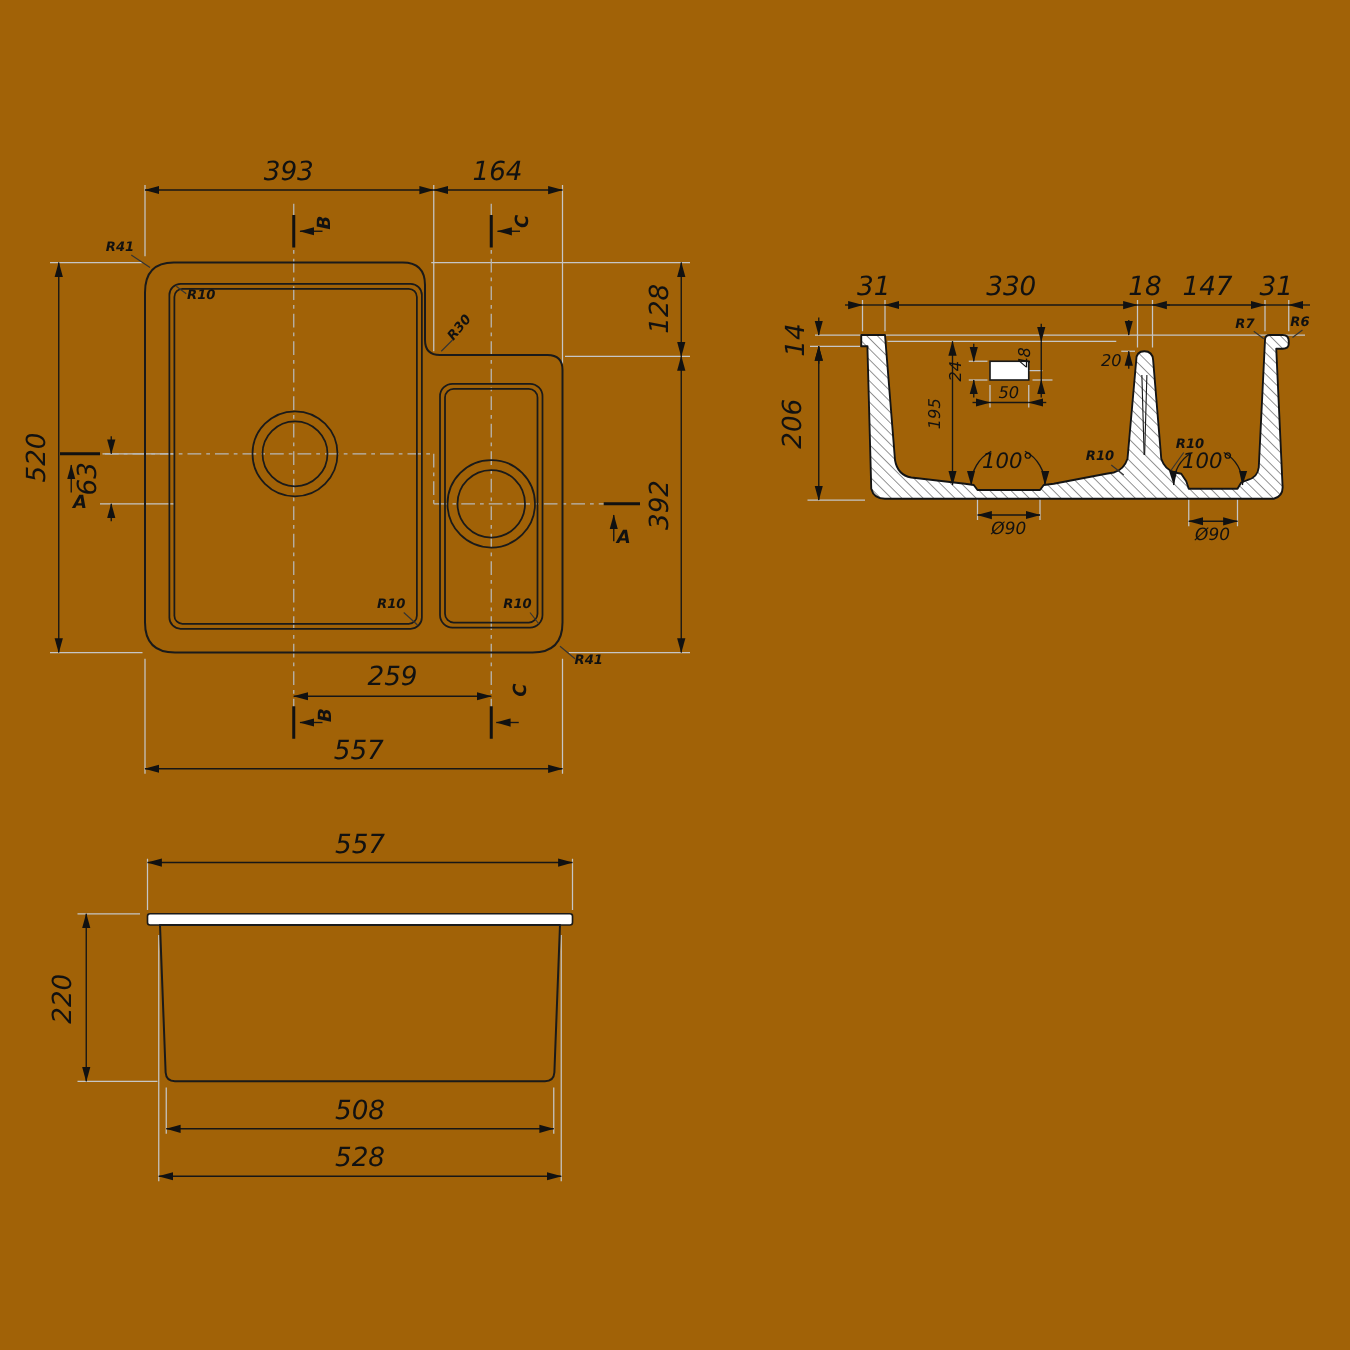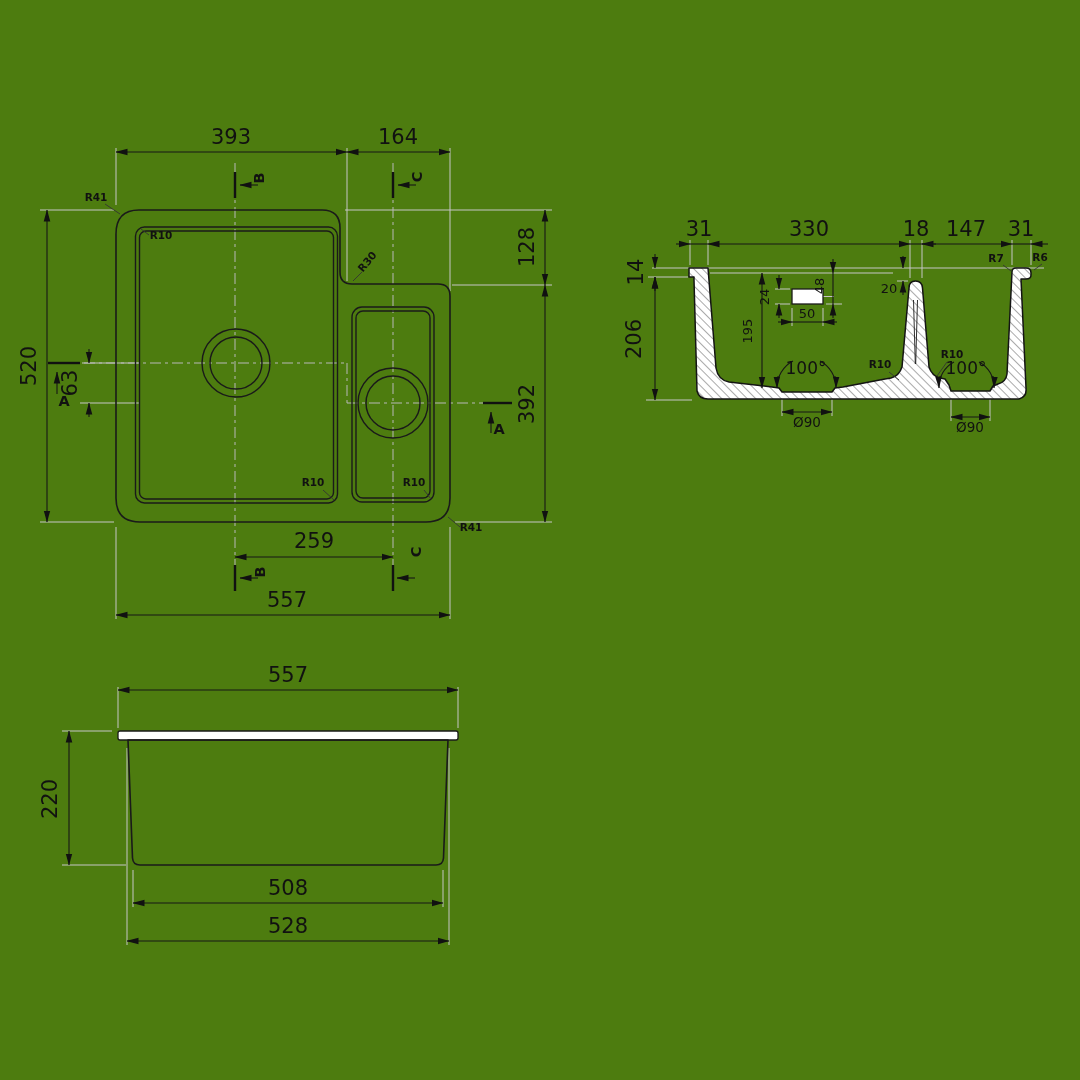--- a/index.html
+++ b/index.html
@@ -1,16 +1,16 @@
 <!DOCTYPE html>
 <html><head>
 <meta charset="utf-8">
 <style>
   html,body{margin:0;padding:0;background:#ffffff;}
-  #stage{position:relative;width:1080px;height:1080px;background:#4d7c0f;overflow:hidden;}
+  #stage{position:relative;width:1080px;height:1080px;background:#a16207;overflow:hidden;font-style:italic;}
   svg{display:block;}
   text{font-family:"DejaVu Sans","Liberation Sans",sans-serif;fill:#111;}
   .t21{font-size:21px;}
   .t13{font-size:13px;}
   .t14{font-size:13.5px;}
   .t16{font-size:17px;}
   .t11{font-size:10.5px;font-weight:bold;}
   .t15{font-size:14.5px;font-weight:bold;}
   .ln{stroke:#1a1a1a;stroke-width:1.6;fill:none;stroke-linejoin:round;}
   .ln2{stroke:#1a1a1a;stroke-width:1.3;fill:#fff;}

